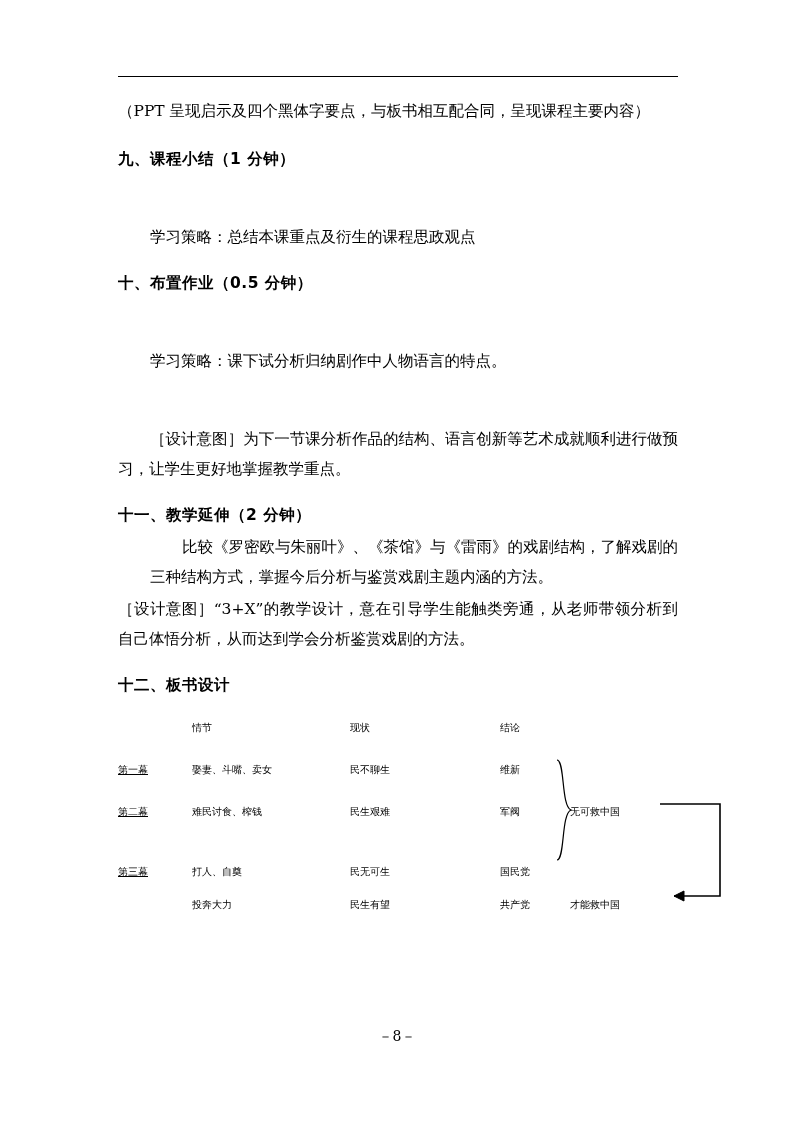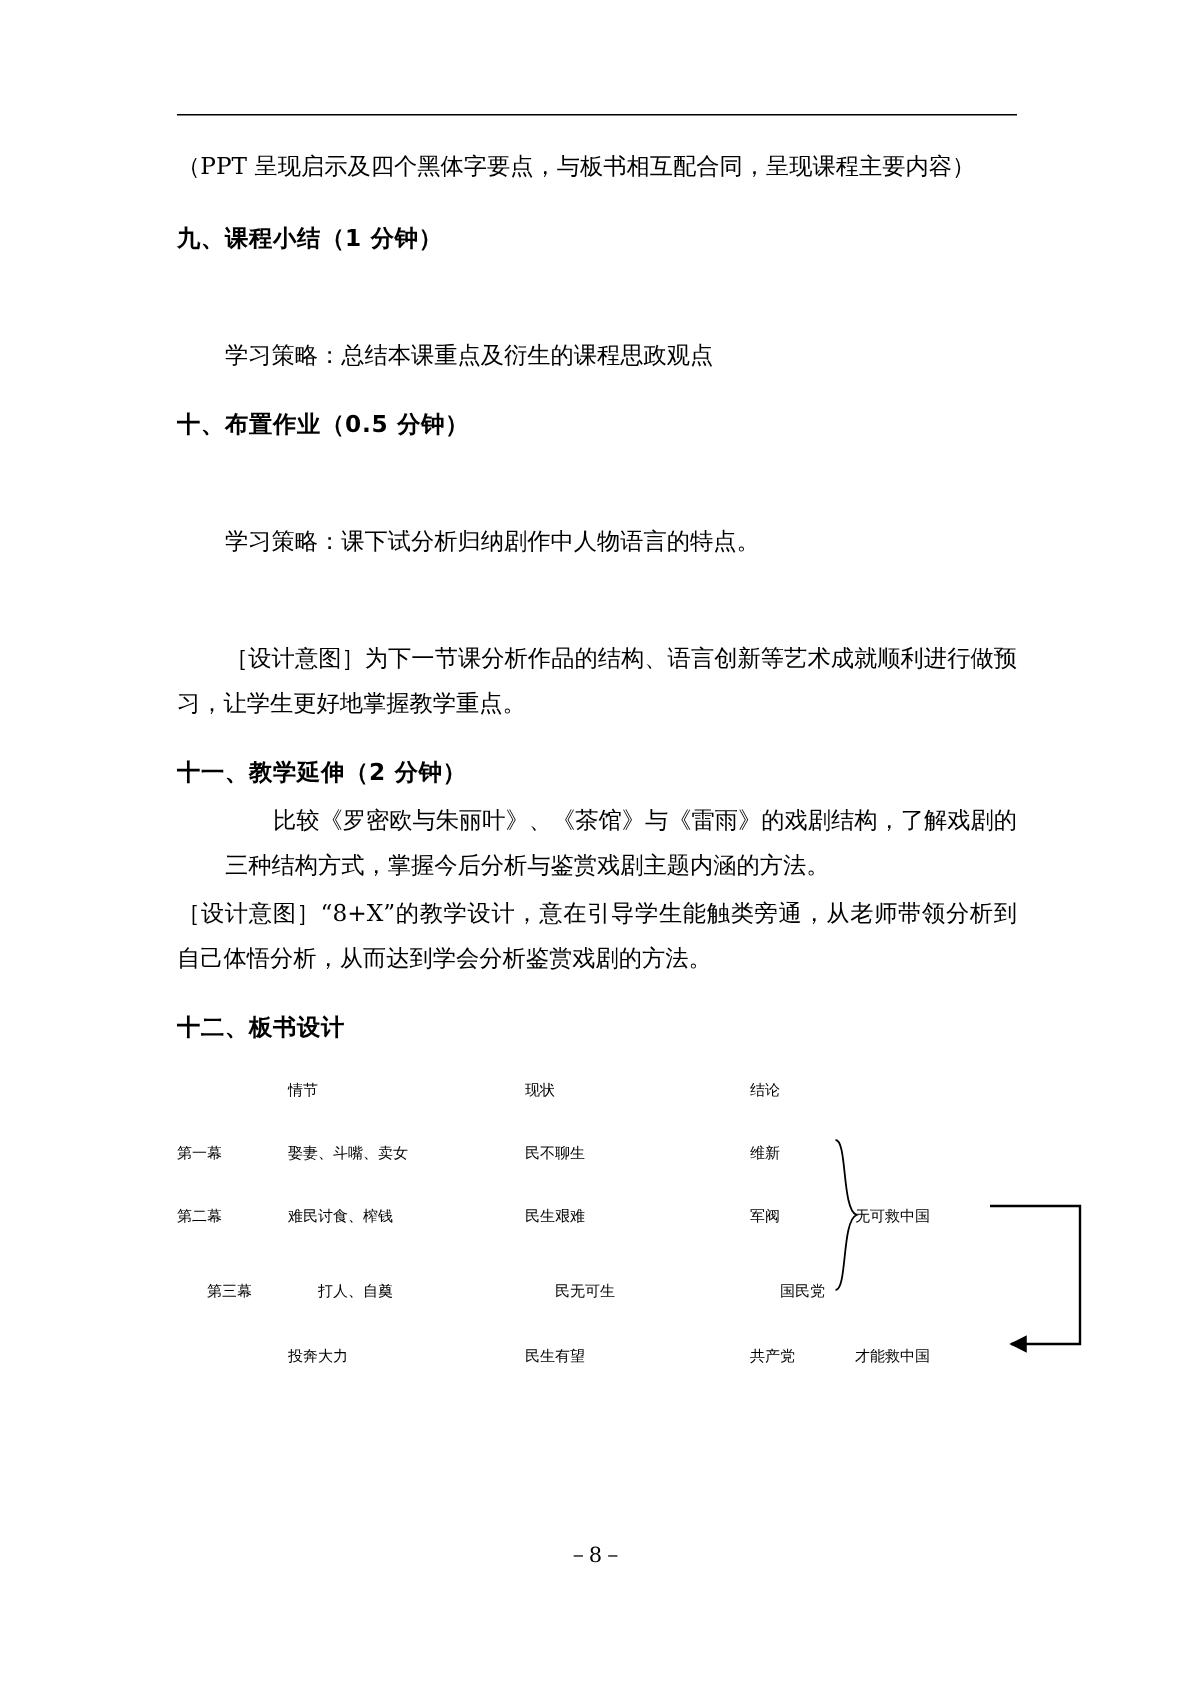--- a/index.html
+++ b/index.html
@@ -76,29 +76,29 @@
     margin-top: 14px;
     width: 560px;
     height: 210px;
     font-size: 10px;
   }
   .bcell {
     position: absolute;
     white-space: nowrap;
     line-height: 20px;
   }
-  .col-label  { left: 0px; }
+  .col-label  { left: 0px; text-decoration: underline; }
   .col-a      { left: 74px; }
   .col-b      { left: 232px; }
   .col-c      { left: 382px; }
   .col-d      { left: 452px; }
   .row0 { top: 4px; }
   .row1 { top: 46px; }
   .row2 { top: 88px; }
-  .row3 { top: 138px; margin-left: 20px; }
+  .row3 { top: 148px; }
   .row4 { top: 182px; font-family: Liberation Mono, monospace; }
   .brace {
     position: absolute;
     left: 437px;
     top: 44px;
     width: 18px;
     height: 104px;
   }
   .arrow-svg {
     position: absolute;
@@ -131,21 +131,21 @@
 
     <p class="heading">九、课程小结（1 分钟）</p>
     <p class="para indent1">学习策略：总结本课重点及衍生的课程思政观点</p>
 
     <p class="heading">十、布置作业（0.5 分钟）</p>
     <p class="para indent1">学习策略：课下试分析归纳剧作中人物语言的特点。</p>
     <p class="para indent1">［设计意图］为下一节课分析作品的结构、语言创新等艺术成就顺利进行做预习，让学生更好地掌握教学重点。</p>
 
     <p class="heading">十一、教学延伸（2 分钟）</p>
     <p class="para indent2">比较《罗密欧与朱丽叶》、《茶馆》与《雷雨》的戏剧结构，了解戏剧的三种结构方式，掌握今后分析与鉴赏戏剧主题内涵的方法。</p>
-    <p class="para nohang">［设计意图］“8+X”的教学设计，意在引导学生能触类旁通，从老师带领分析到自己体悟分析，从而达到学会分析鉴赏戏剧的方法。</p>
+    <p class="para nohang">［设计意图］“3+X”的教学设计，意在引导学生能触类旁通，从老师带领分析到自己体悟分析，从而达到学会分析鉴赏戏剧的方法。</p>
 
     <p class="heading">十二、板书设计</p>
 
     <div class="board">
 
       <span class="bcell col-a row0">情节</span>
       <span class="bcell col-b row0">现状</span>
       <span class="bcell col-c row0">结论</span>
 
       <span class="bcell col-label row1">第一幕</span>

